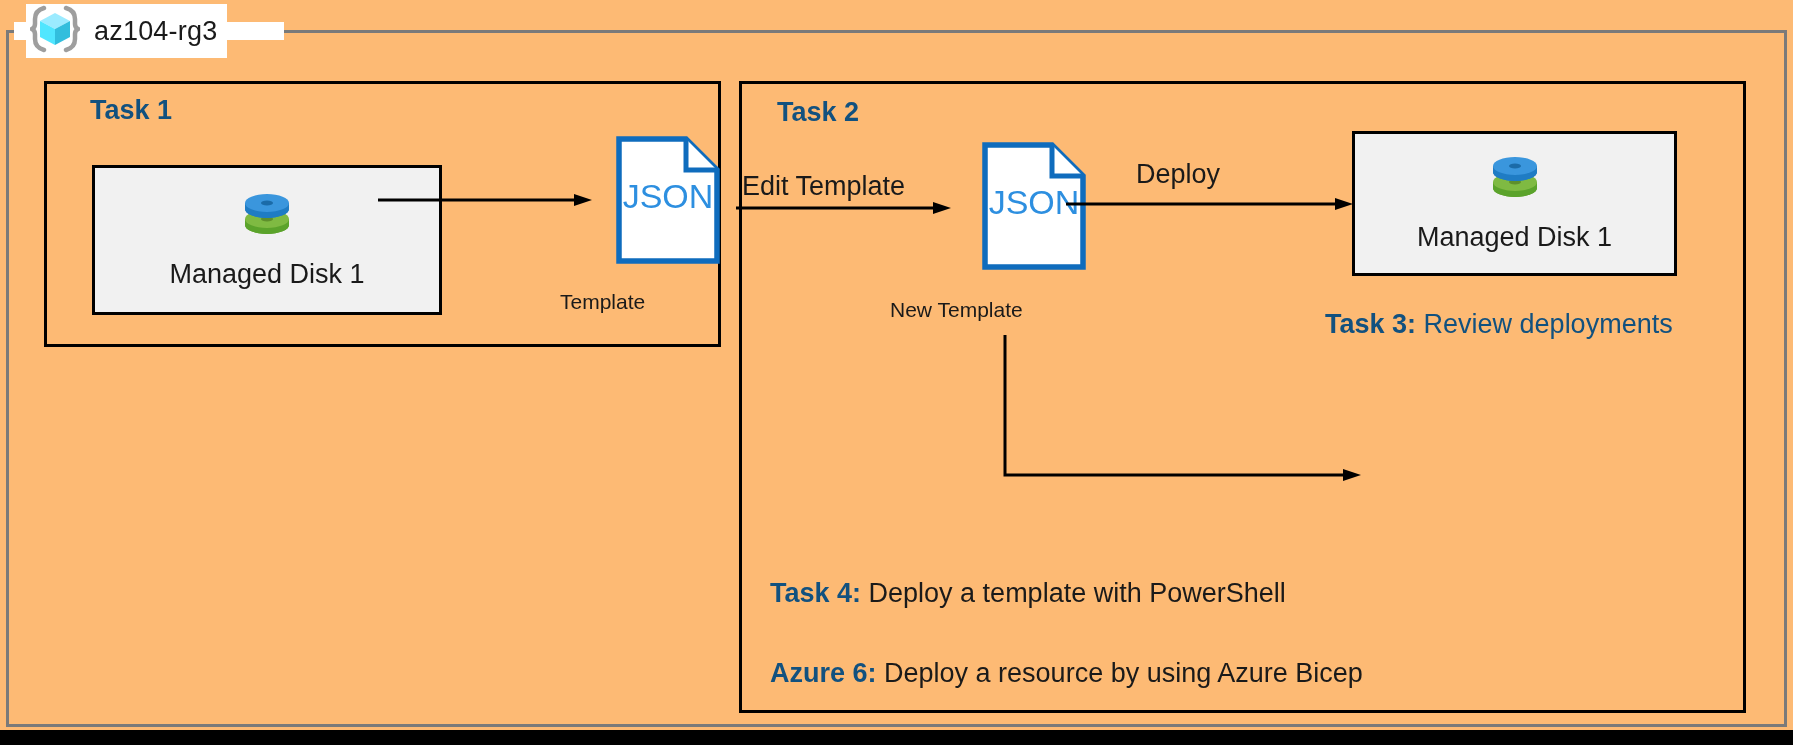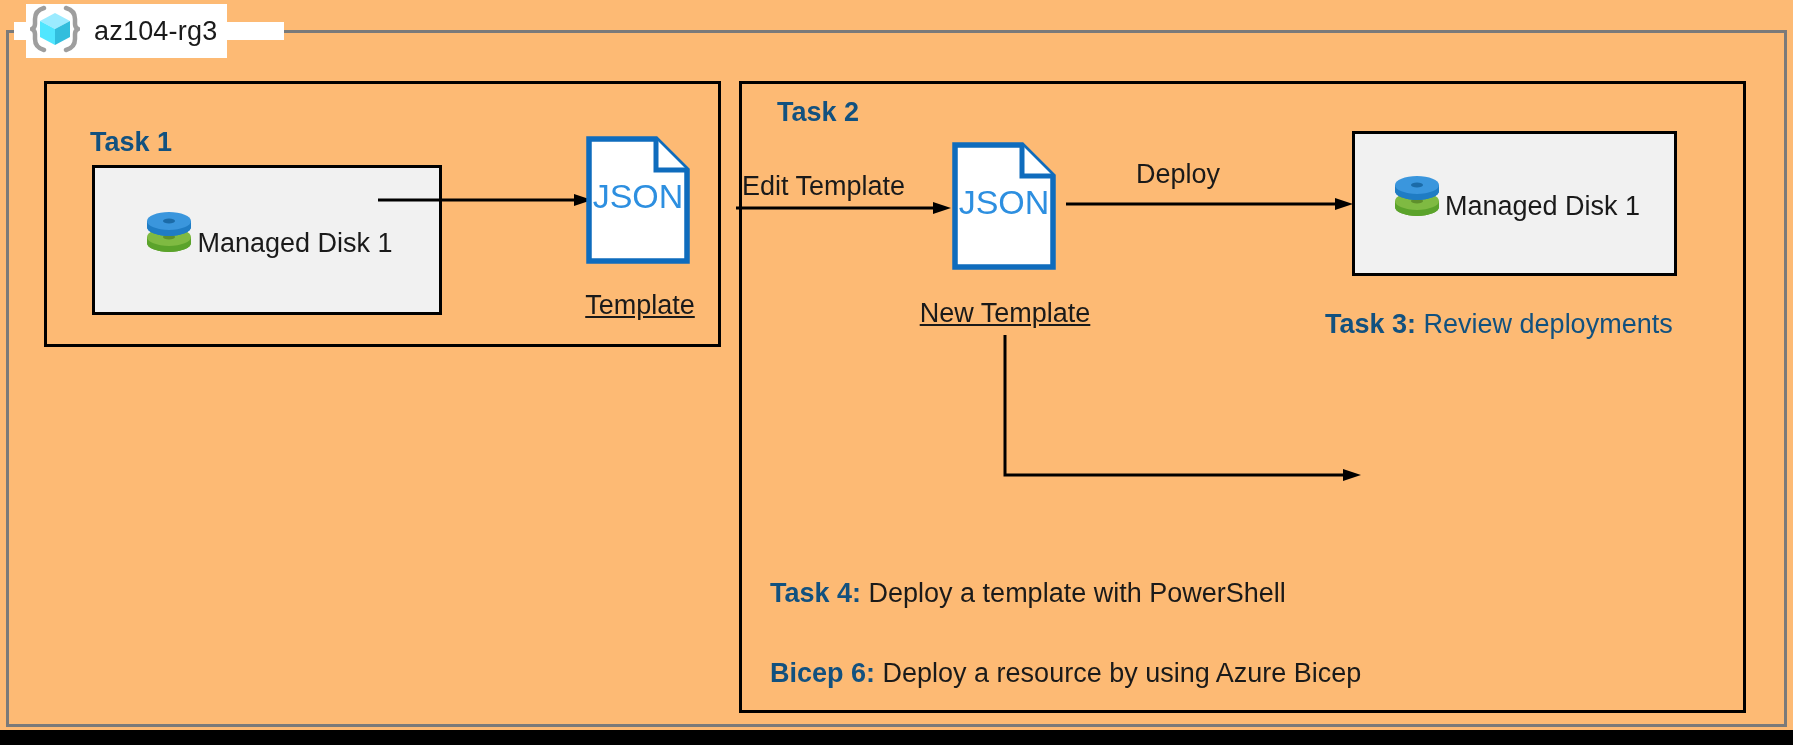--- a/index.html
+++ b/index.html
@@ -70,45 +70,43 @@
     color: #12517f;
     white-space: nowrap;
   }
 
   
   .resource-box {
     position: absolute;
     background: #f1f1f1;
     border: 3px solid #000000;
     display: flex;
-    flex-direction: row;
+    flex-direction: column;
     align-items: center;
     justify-content: center;
   }
   .resource-label {
     font-size: 27px;
     color: #1a1a1a;
     white-space: nowrap;
     margin-top: 6px;
   }
 
   
   .disk-icon { position: relative; }
   .disk-icon svg { display: block; }
 
   
-  .json-file { position: absolute; }
+  .json-file { position: absolute; margin-left: 30px; }
   .json-file svg { display: block; }
   .file-caption {
     position: absolute;
-    font-size: 27px;
-    color: #1a1a1a;
-    white-space: nowrap;
-    text-align: center;
-    text-decoration: underline;
+    font-size: 21px;
+    color: #1a1a1a;
+    white-space: nowrap;
   }
 
   
   .connector { position: absolute; }
   .connector svg { display: block; overflow: visible; }
 
   .edge-label {
     position: absolute;
     font-size: 27px;
     color: #1a1a1a;
@@ -150,21 +148,21 @@
 
         <polygon points="25,9 40,17 25,25 10,17" fill="#9cebff"></polygon>
         <polygon points="10,17 25,25 25,41 10,33" fill="#50e6ff"></polygon>
         <polygon points="40,17 40,33 25,41 25,25" fill="#32bedd"></polygon>
       </svg>
     </span>
     <span class="rg-label">az104-rg3</span>
   </div>
 
   <div class="task-panel" id="task1-panel"></div>
-  <div class="task-heading" style="left:90px; top:95px;margin-top:32px;">Task 1</div>
+  <div class="task-heading" style="left:90px; top:95px;">Task 1</div>
 
   <div class="resource-box" style="left:92px; top:165px; width:350px; height:150px;">
     <span class="disk-icon">
       <svg width="56" height="62" viewBox="0 0 56 62">
         <ellipse cx="28" cy="34" rx="22" ry="9" fill="#5ba32b"></ellipse>
         <path d="M6 28 L6 34 A22 9 0 0 0 50 34 L50 28 Z" fill="#5ba32b"></path>
         <ellipse cx="28" cy="28" rx="22" ry="9" fill="#7fba42"></ellipse>
         <ellipse cx="28" cy="28" rx="6" ry="2.6" fill="#5e8f2c"></ellipse>
         <ellipse cx="28" cy="18" rx="22" ry="9" fill="#1f7cc4"></ellipse>
         <path d="M6 12 L6 18 A22 9 0 0 0 50 18 L50 12 Z" fill="#1f7cc4"></path>
@@ -246,17 +244,17 @@
       <polyline points="2,0 2,140 342,140" fill="none" stroke="#000000" stroke-width="3"></polyline>
       <polygon points="358,140 340,134 340,146" fill="#000000"></polygon>
     </svg>
   </div>
 
 
   <div class="task-note" style="left:770px; top:576px;">
     <span class="tn-key">Task 4:</span><span class="tn-text"> Deploy a template with PowerShell</span>
   </div>
   <div class="task-note" style="left:770px; top:656px;">
-    <span class="tn-key">Bicep 6:</span><span class="tn-text"> Deploy a resource by using Azure Bicep</span>
+    <span class="tn-key">Azure 6:</span><span class="tn-text"> Deploy a resource by using Azure Bicep</span>
   </div>
 
   <div id="bottom-strip"></div>
 </div>
 
 </body></html>

